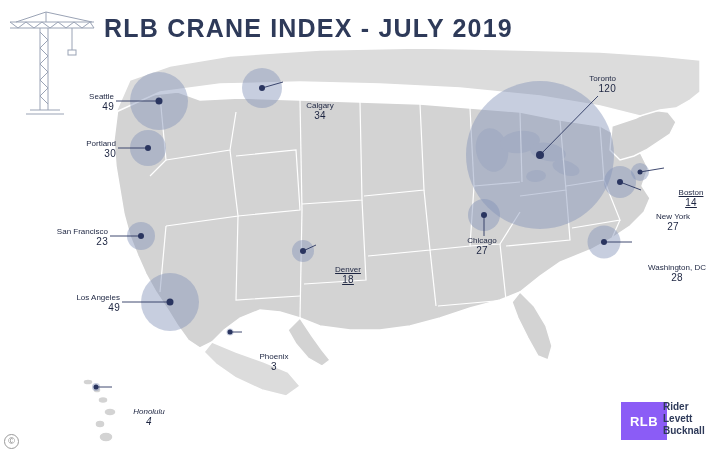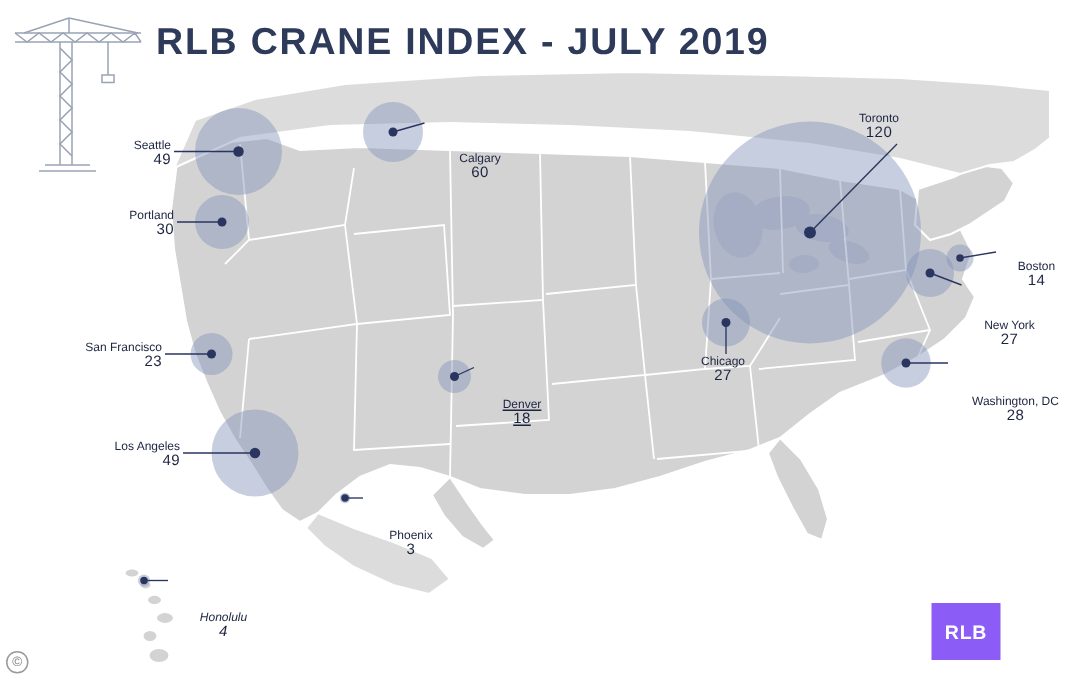--- a/index.html
+++ b/index.html
@@ -224,28 +224,28 @@
       <line x1="96" y1="387" x2="112" y2="387"></line>
       <line x1="230" y1="332" x2="242" y2="332"></line>
       <line x1="303" y1="251" x2="316" y2="245"></line>
       <line x1="484" y1="215" x2="484" y2="236"></line>
       <line x1="640" y1="172" x2="664" y2="168"></line>
       <line x1="620" y1="182" x2="641" y2="190"></line>
       <line x1="604" y1="242" x2="632" y2="242"></line>
     </g>
   </svg>
 
-  <div class="label left" style="left:556px;top:74px;width:60px;text-align:center;">
+  <div class="label left" style="left:556px;top:74px;width:60px;text-align:right;">
     <span>Toronto</span>
     <span class="val">120</span>
   </div>
 
   <div class="label right" style="left:285px;top:72px;width:70px;">
     <span>Calgary</span>
-    <span class="val">60</span>
+    <span class="val">34</span>
   </div>
 
   <div class="label left" style="left:46px;top:92px;width:68px;">
     <span>Seattle</span>
     <span class="val">49</span>
   </div>
 
   <div class="label left" style="left:46px;top:139px;width:70px;">
     <span>Portland</span>
     <span class="val">30</span>
@@ -274,34 +274,39 @@
   <div class="label right" style="left:318px;top:236px;width:60px;text-decoration:underline;">
     <span>Denver</span>
     <span class="val">18</span>
   </div>
 
   <div class="label left" style="left:452px;top:236px;width:60px;text-align:center;">
     <span>Chicago</span>
     <span class="val">27</span>
   </div>
 
-  <div class="label right" style="left:666px;top:144px;width:50px;">
+  <div class="label right" style="left:666px;top:159px;width:50px;text-decoration:underline;">
     <span>Boston</span>
     <span class="val">14</span>
   </div>
 
   <div class="label right" style="left:643px;top:183px;width:60px;">
     <span>New York</span>
     <span class="val">27</span>
   </div>
 
   <div class="label right" style="left:634px;top:234px;width:86px;">
     <span>Washington, DC</span>
     <span class="val">28</span>
   </div>
 
   <div class="logo">
     <div class="rlb">RLB</div>
+    <div class="words">
+      <div>Rider</div>
+      <div>Levett</div>
+      <div>Bucknall</div>
+    </div>
   </div>
 
   <div class="cc">©</div>
 
 </div>
 
 </body></html>

